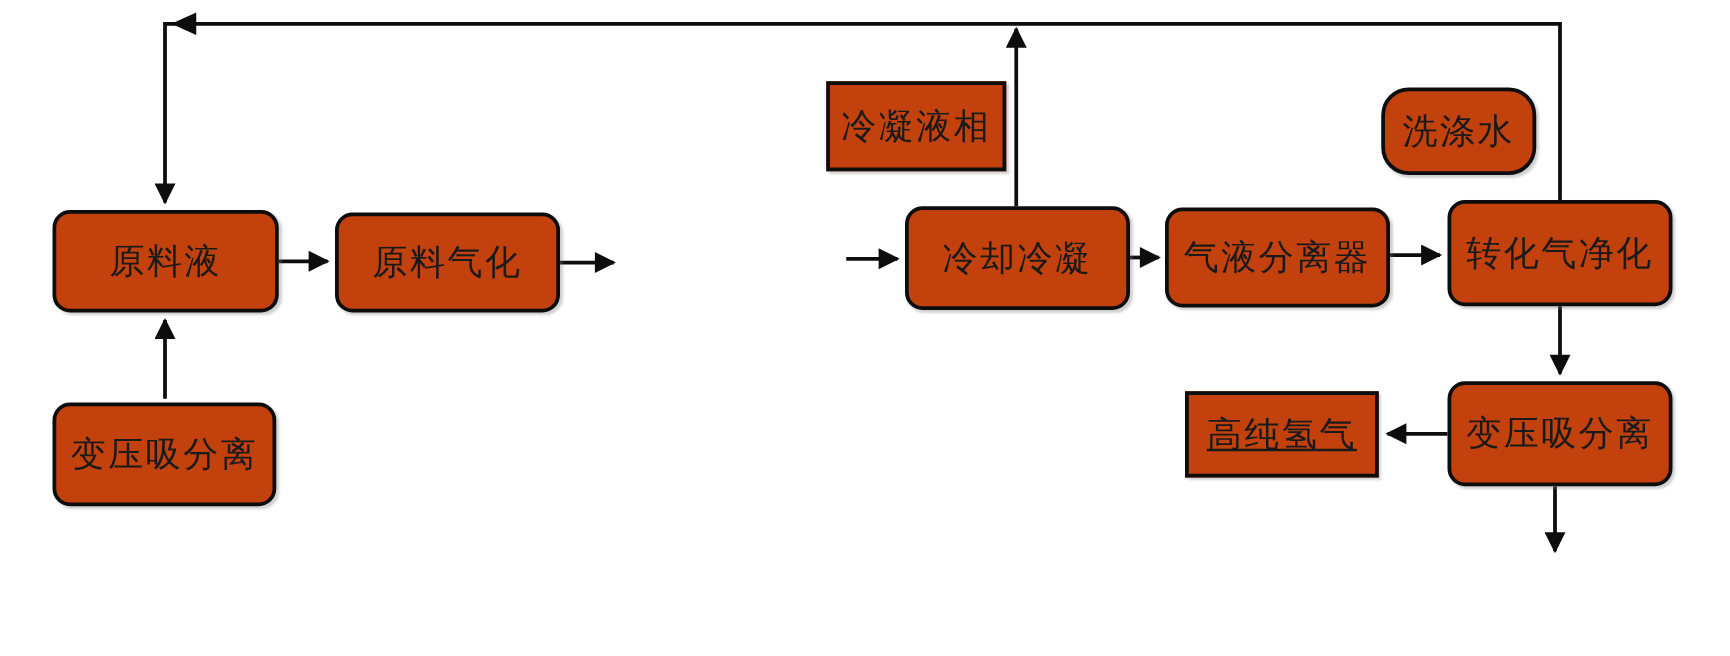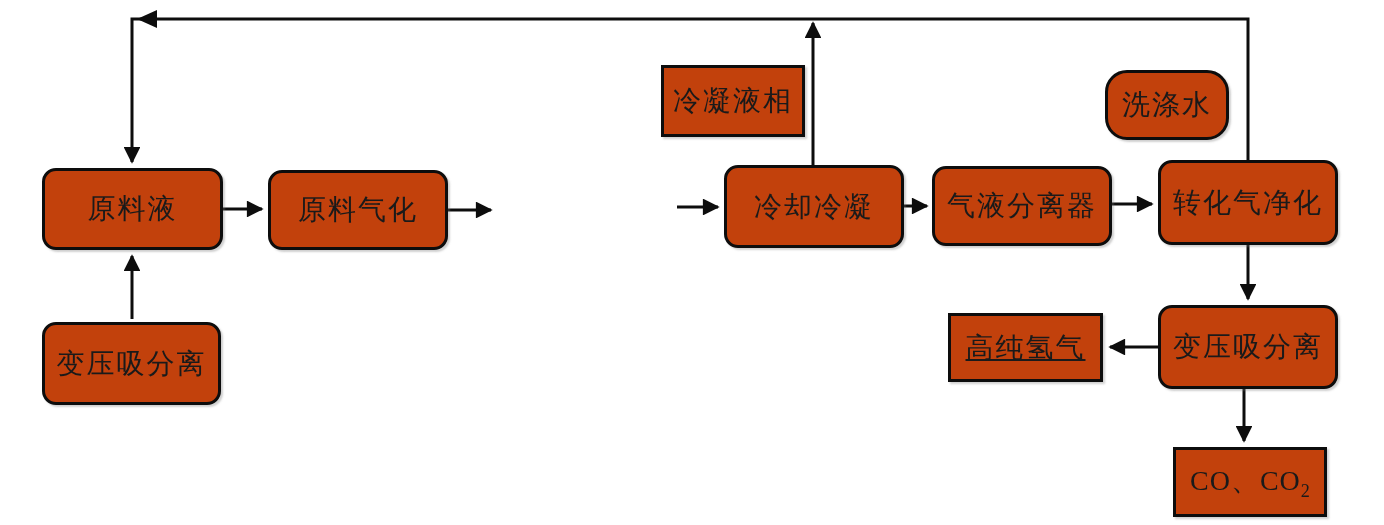--- a/index.html
+++ b/index.html
@@ -112,17 +112,14 @@
   </div>
 
   <div class="node rect" style="left:1105px; top:70px; width:124px; height:70px;border-radius:22px;">
     <span class="lbl">洗涤水</span>
   </div>
 
   <div class="node rect" style="left:948px; top:313px; width:155px; height:69px;text-decoration:underline;">
     <span class="lbl">高纯氢气</span>
   </div>
 
-  <div class="node rect co-label" style="left:1173px; top:447px; width:154px; height:70px; letter-spacing:1px;">
-    <span class="lbl"><span>CO、CO</span><sub>2</sub></span>
-  </div>
 
 </div>
 
 </body></html>

